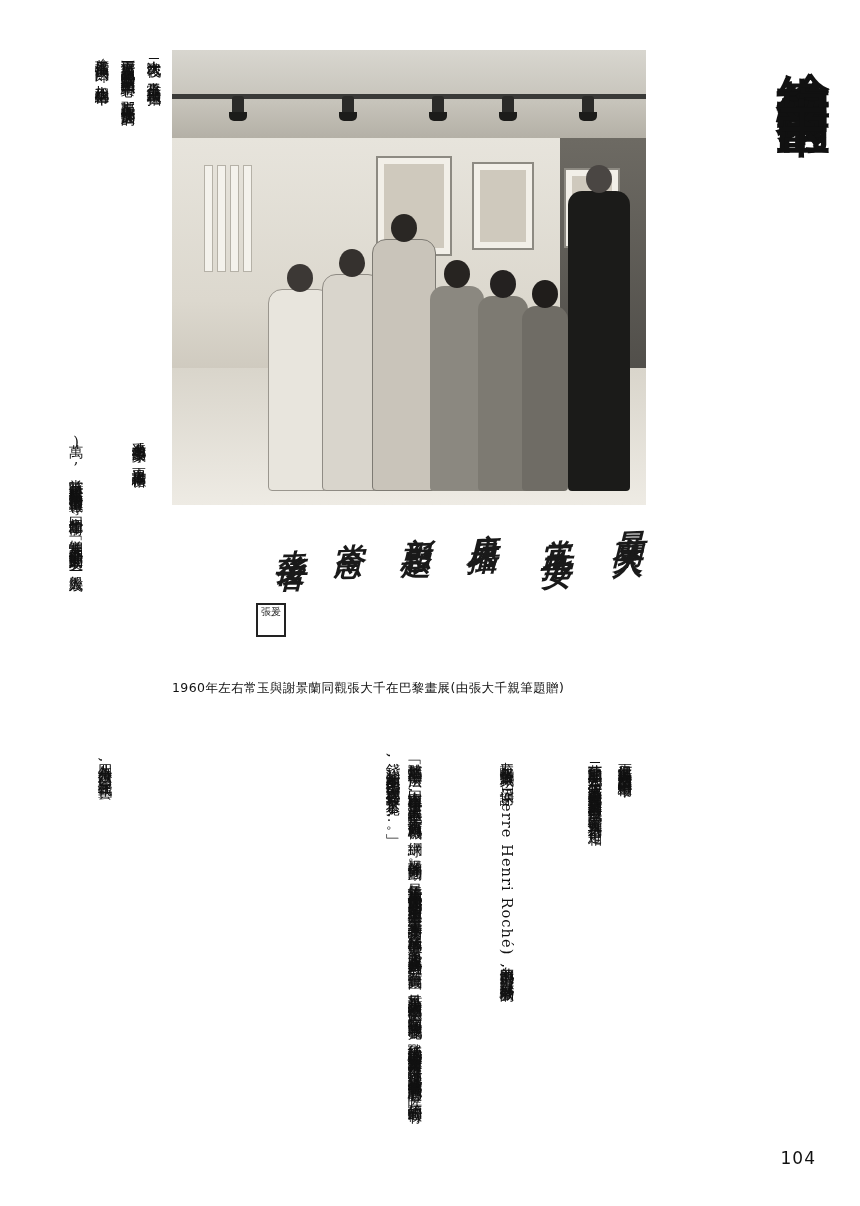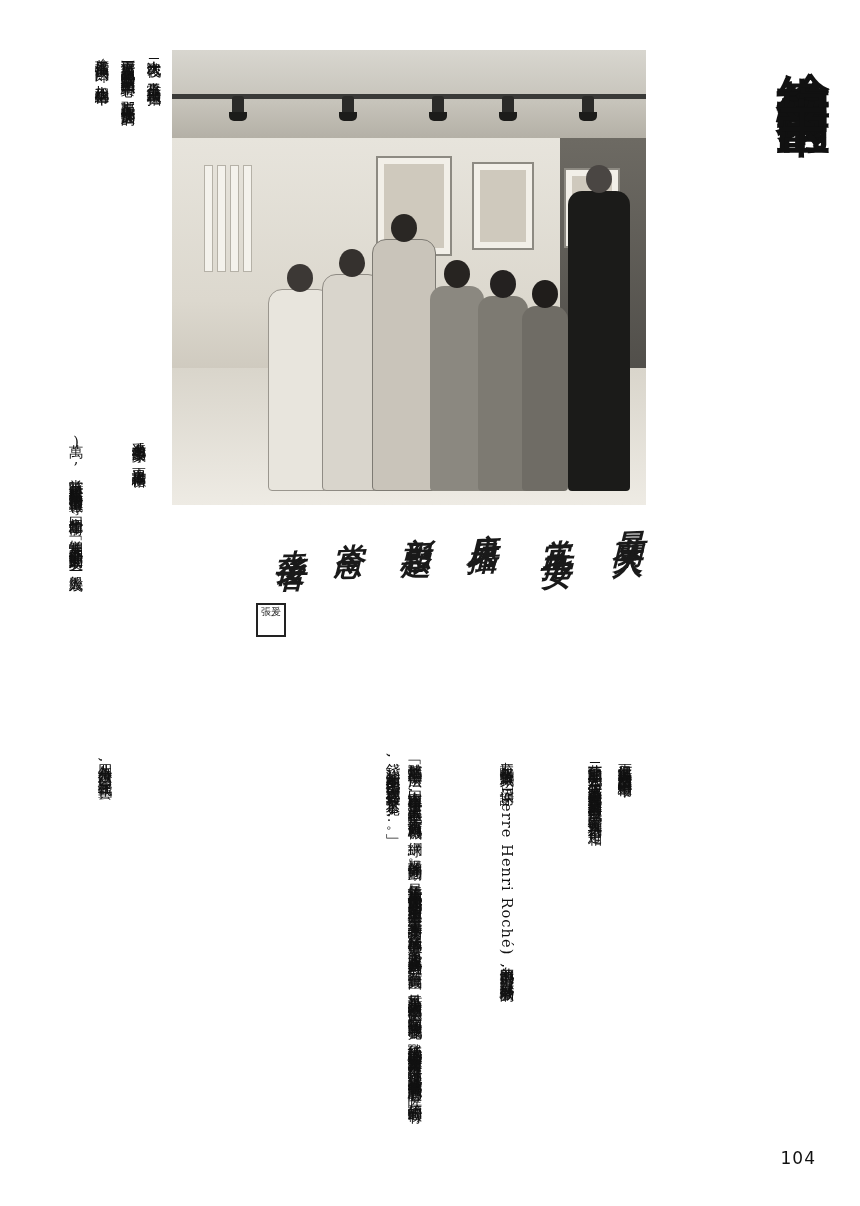--- a/index.html
+++ b/index.html
@@ -206,20 +206,21 @@
   <div class="calli">
     <span style="right:2px;top:2px;">景蘭夫人</span>
     <span style="right:74px;top:10px;">常玉拖安</span>
     <span style="right:148px;top:4px;">庚兄攝</span>
     <span style="right:214px;top:8px;">彰思題</span>
     <span style="right:282px;top:14px;">當念</span>
     <span style="right:340px;top:20px;">幸後者</span>
     <div class="seal">張爰</div>
   </div>
 
+  <div class="caption-photo">1960年左右常玉與謝景蘭同觀張大千在巴黎畫展(由張大千親筆題贈)</div>
 
   <div class="topcols">
     <div class="col" style="right:0px;height:420px;">二次大戰後,常玉作品首次出現在拍</div>
     <div class="col" style="right:26px;height:640px;">賣市場該是一九八三年的巴黎國立藝術品拍賣中心,那張五〇年代裸女油畫的</div>
     <div class="col" style="right:52px;height:540px;">落槌價爲二萬法郎(加上稅約台幣十二</div>
     <div class="col" style="right:78px;top:385px;height:255px;">萬),當時筆者曾於民生報作精簡的常玉畫價報導。回想十餘年前,知道「常玉」的不外乎文藝圈的朋友,一般人幾</div>
   </div>
 
   <div class="col" style="left:128px;top:430px;height:250px;width:22px;">乎連名字都沒印象,更遑論畫作價格,</div>
 

